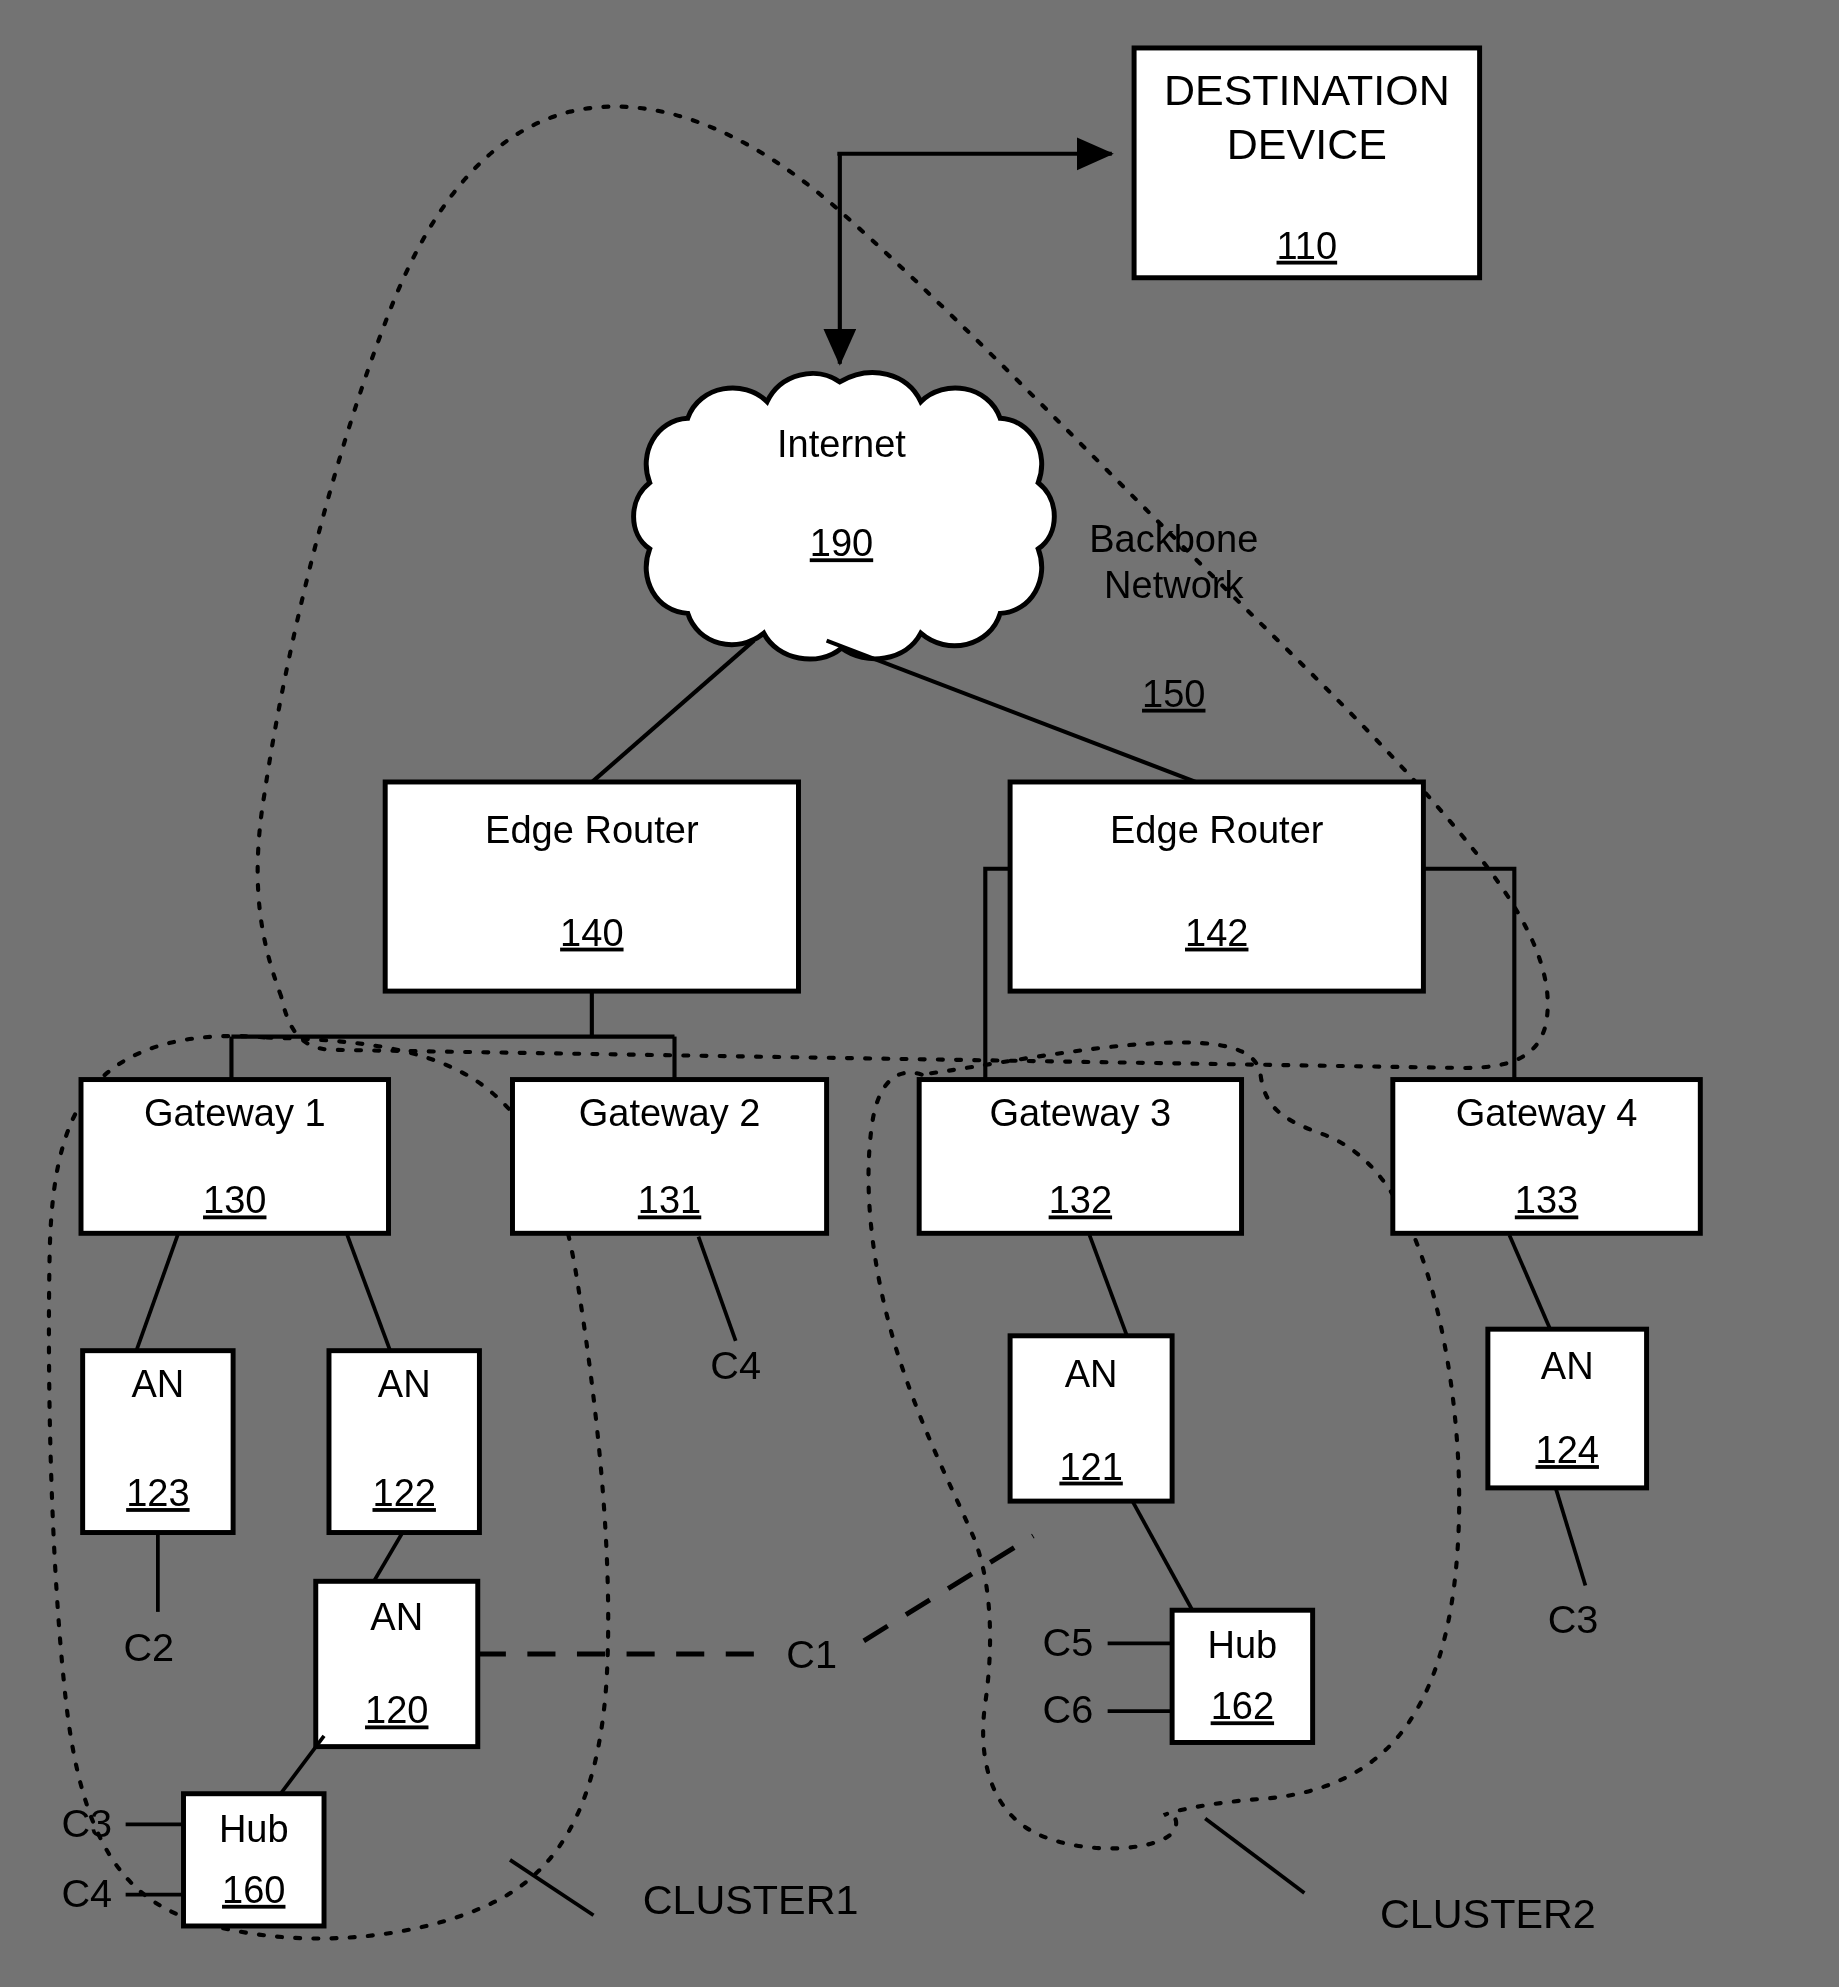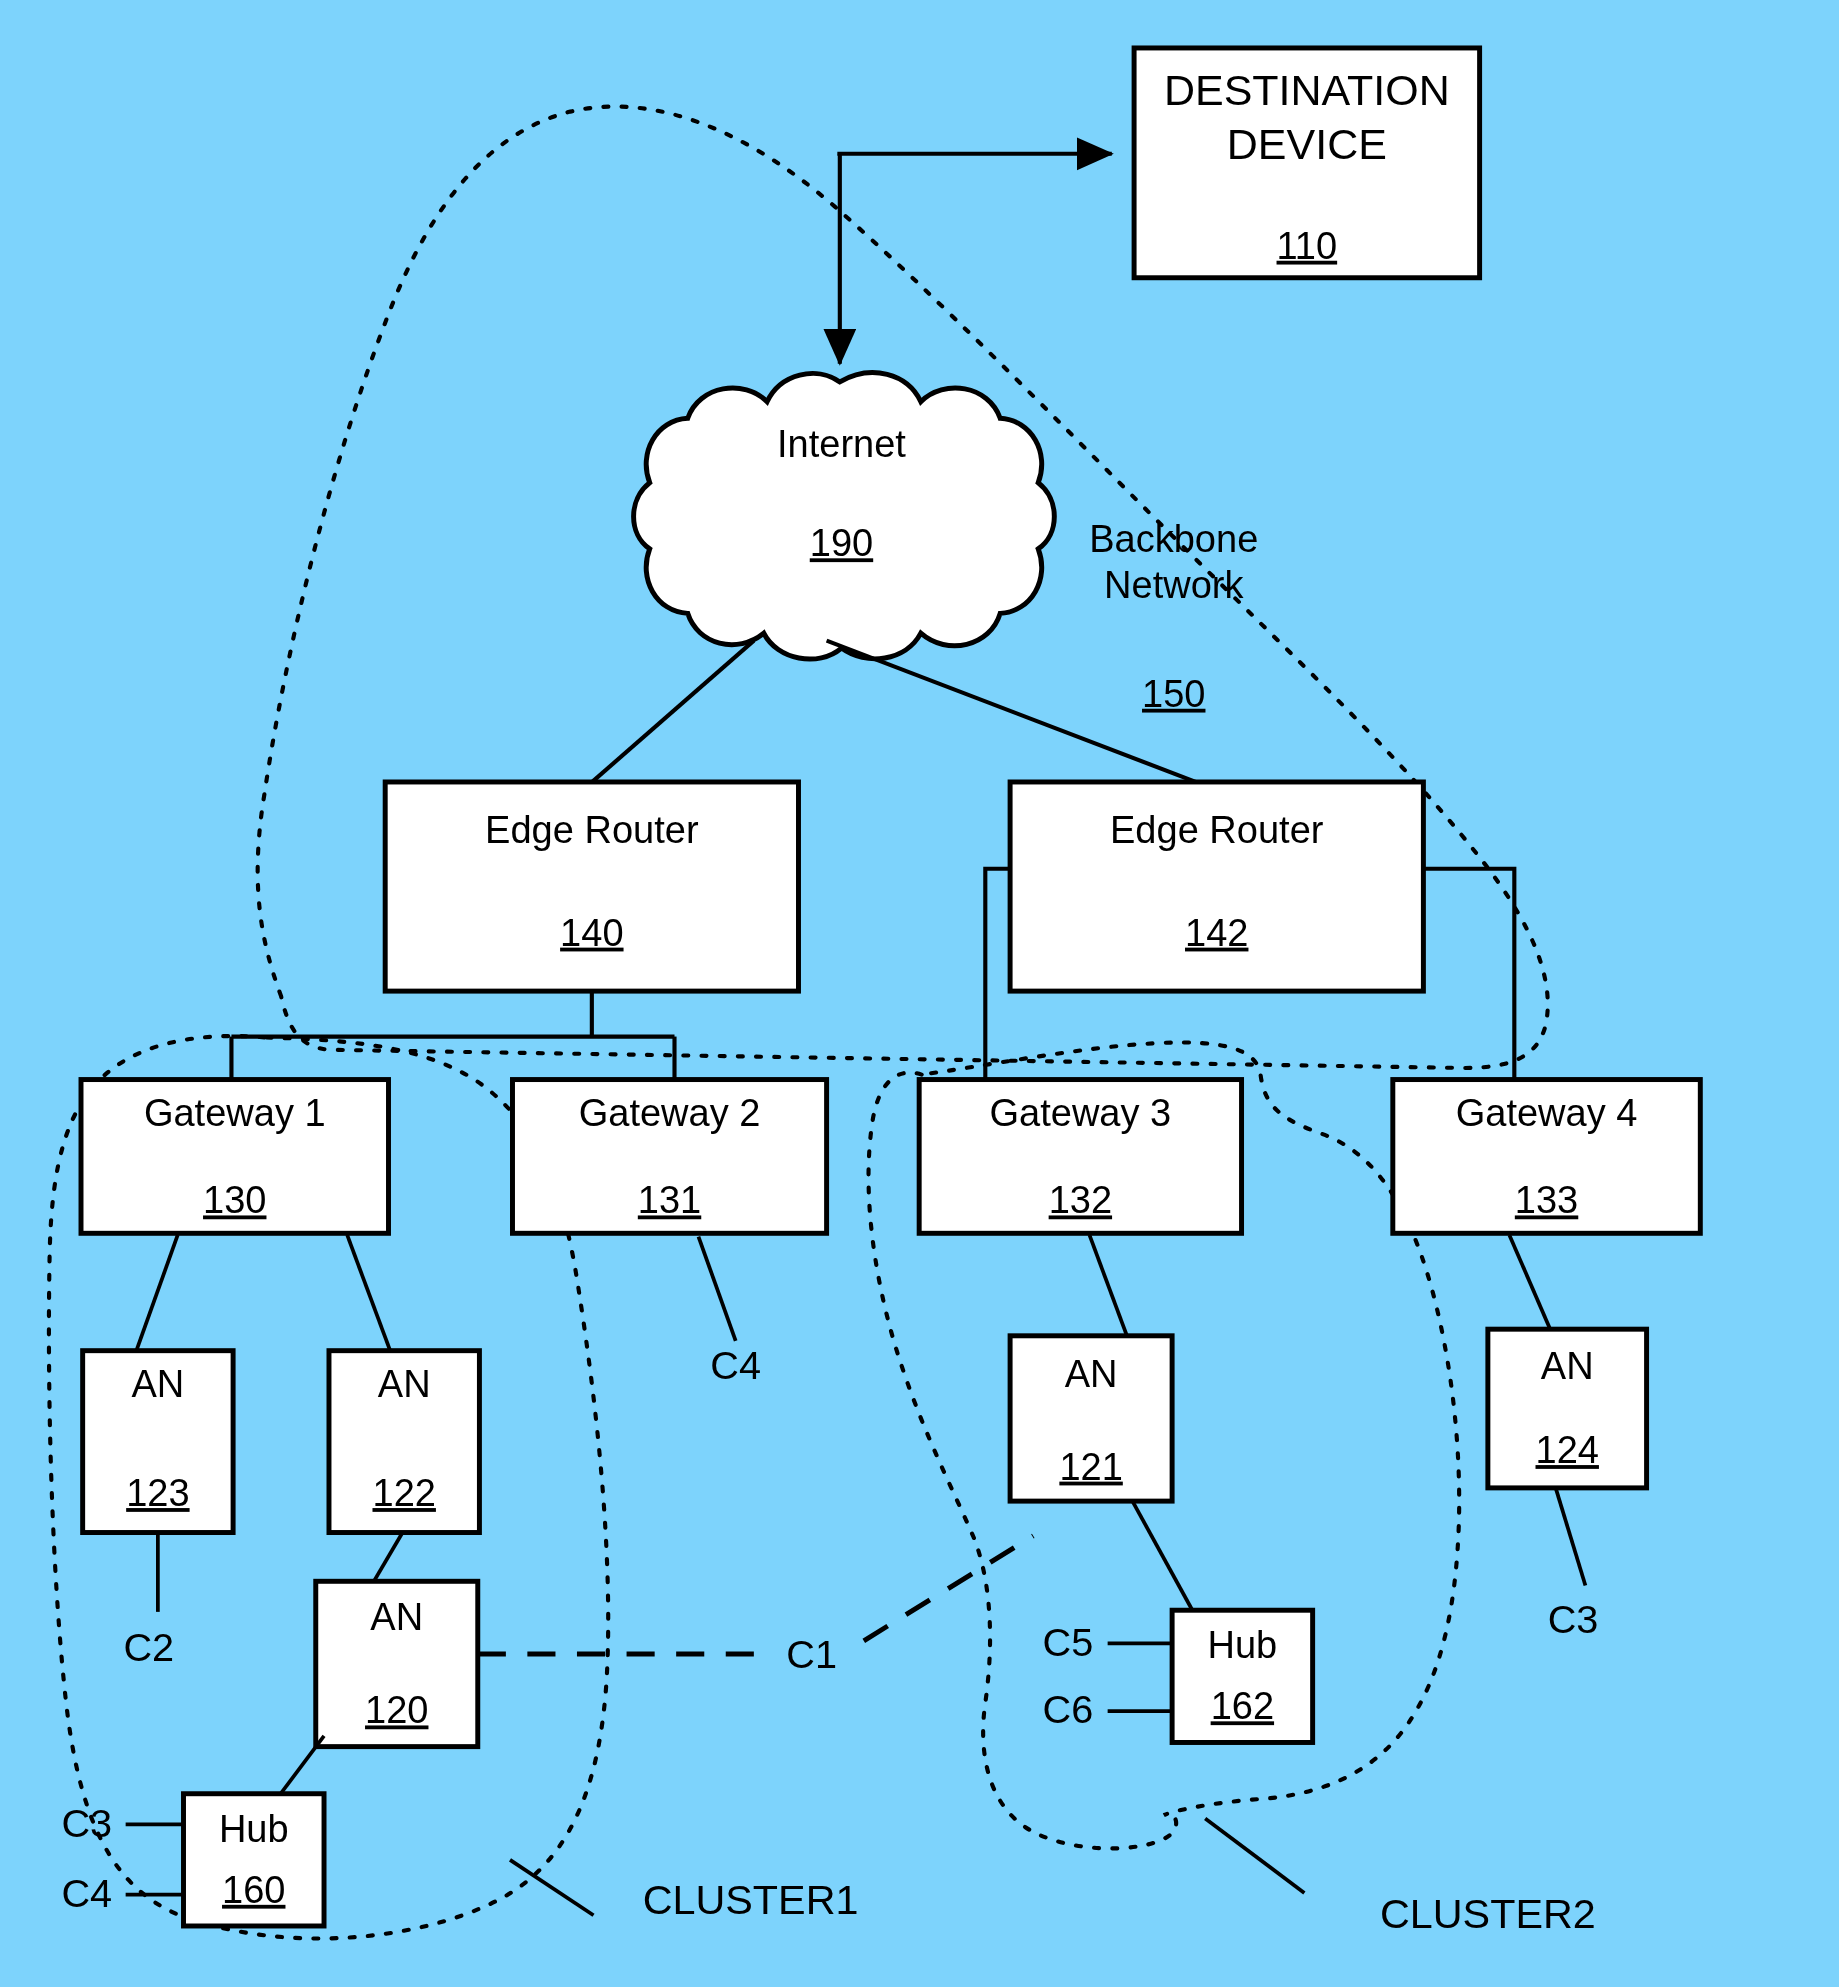--- a/index.html
+++ b/index.html
@@ -7,21 +7,21 @@
     padding: 0;
     background: #ffffff;
   }
   body {
     font-family: "Liberation Sans", sans-serif;
   }
   #diagram-root {
     position: relative;
     width: 1840px;
     height: 1988px;
-    background: #7dd3fc;
+    background: #737373;
     overflow: hidden;
   }
   svg#figure {
     display: block;
     width: 1840px;
     height: 1988px;
   }
   .box {
     fill: #ffffff;
     stroke: #000000;

